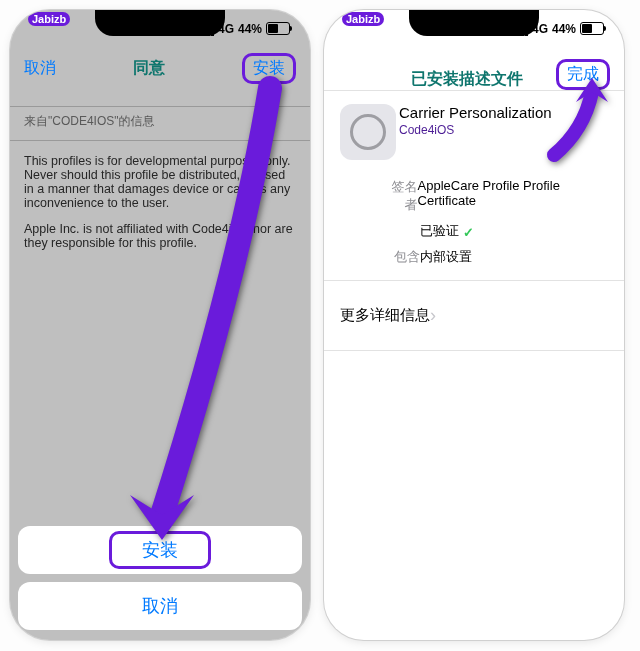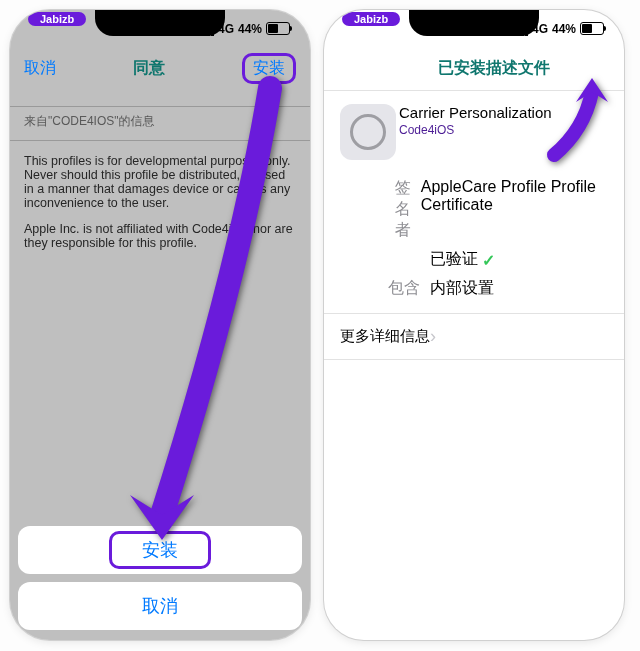--- a/index.html
+++ b/index.html
@@ -93,21 +93,21 @@
   .sheet-btn {
     background:#fff; border-radius:12px; height:48px;
     display:flex; align-items:center; justify-content:center;
     font-size:18px; color:#007aff; margin-top:8px;
   }
   .sheet-btn.install { color:#007aff; }
   .sheet-btn .inner-highlight {
     border: 3px solid #6a1bdb; border-radius: 10px; padding: 4px 30px;
   }
   
-  .right .nav { border-bottom: 0.5px solid #e2e2e2; }
+  .right .nav { border-bottom: 0.5px solid #e2e2e2; align-items: flex-end; }
   .right .nav .btn-left { width: 40px; }
   .right .nav .title { flex:1; text-align:center; font-size:16px; font-weight:600;}
   .content-right {
     position:absolute; top:80px; left:0; right:0; bottom:0;
     font-size:13px;
   }
   .profile-row {
     display:flex; align-items:flex-start; gap:3px;
     padding: 14px 16px;
   }
@@ -117,42 +117,42 @@
   }
   .gear {
     width:30px; height:30px; border-radius:50%; border:3px solid #9e9ea3;
     position:relative;
   }
   .gear::before, .gear::after {
     content:""; position:absolute; background:#9e9ea3;
   }
   .profile-text .pname { font-size:15px; font-weight:500; color:#000; }
   .profile-text .psub  { font-size:12px; color:#4c1d95; margin-top:2px;}
-  .kv { padding: 4px 16px 4px 60px; display:flex; gap:10px; font-size:16px; }
+  .kv { padding: 4px 16px 4px 60px; display:flex; font-size:13px; }
   .kv .k { width:36px; text-align:right; color:#8e8e93; }
   .kv .v { color:#000; }
   .verified { color:#34c759; display:flex; align-items:flex-end; gap:4px;}
   .check { color:#34c759; font-weight:700;}
   .more-row {
     margin-top:10px;
     border-top: 0.5px solid #e2e2e2;
     border-bottom: 0.5px solid #e2e2e2;
-    padding: 12px 16px; display:flex; align-items:center;
+    padding: 24px 16px; display:flex; align-items:center;
     font-size:15px; color:#000;
   }
   .chevron { color:#c7c7cc; font-size:18px; }
   
   .arrow {
     position:absolute; z-index:7; pointer-events:none;
   }
   .arrow svg { overflow:visible; filter: drop-shadow(2px 2px 3px rgba(0,0,0,0.5)); }
   .jabizb {
     position:absolute; top:2px; left:18px;
     background:#6a1bdb; color:#fff; font-size:11px;
-    padding: 1px 12px; border-radius: 8px; z-index:8;
+    padding: 1px 4px; border-radius: 8px; z-index:8;
     font-weight:600;
   }
 </style>
 </head>
 <body>
 
 <div class="phone left">
   <div class="notch"></div>
   <div class="jabizb">Jabizb</div>
   <div class="status-bar">
@@ -226,20 +226,21 @@
       <span>44%</span>
       <div class="battery">
           <div class="battery-fill"></div>
         </div>
     </div>
   </div>
 
   <div class="nav">
     <span class="btn-left"></span>
     <span class="title">已安装描述文件</span>
+    <span class="btn highlight">完成</span>
   </div>
 
   <div class="content-right">
     <div class="profile-row">
       <div class="profile-icon">
           <div class="gear"></div>
         </div>
       <div class="profile-text">
         <div class="pname">Carrier Personalization</div>
         <div class="psub">Code4iOS</div>

